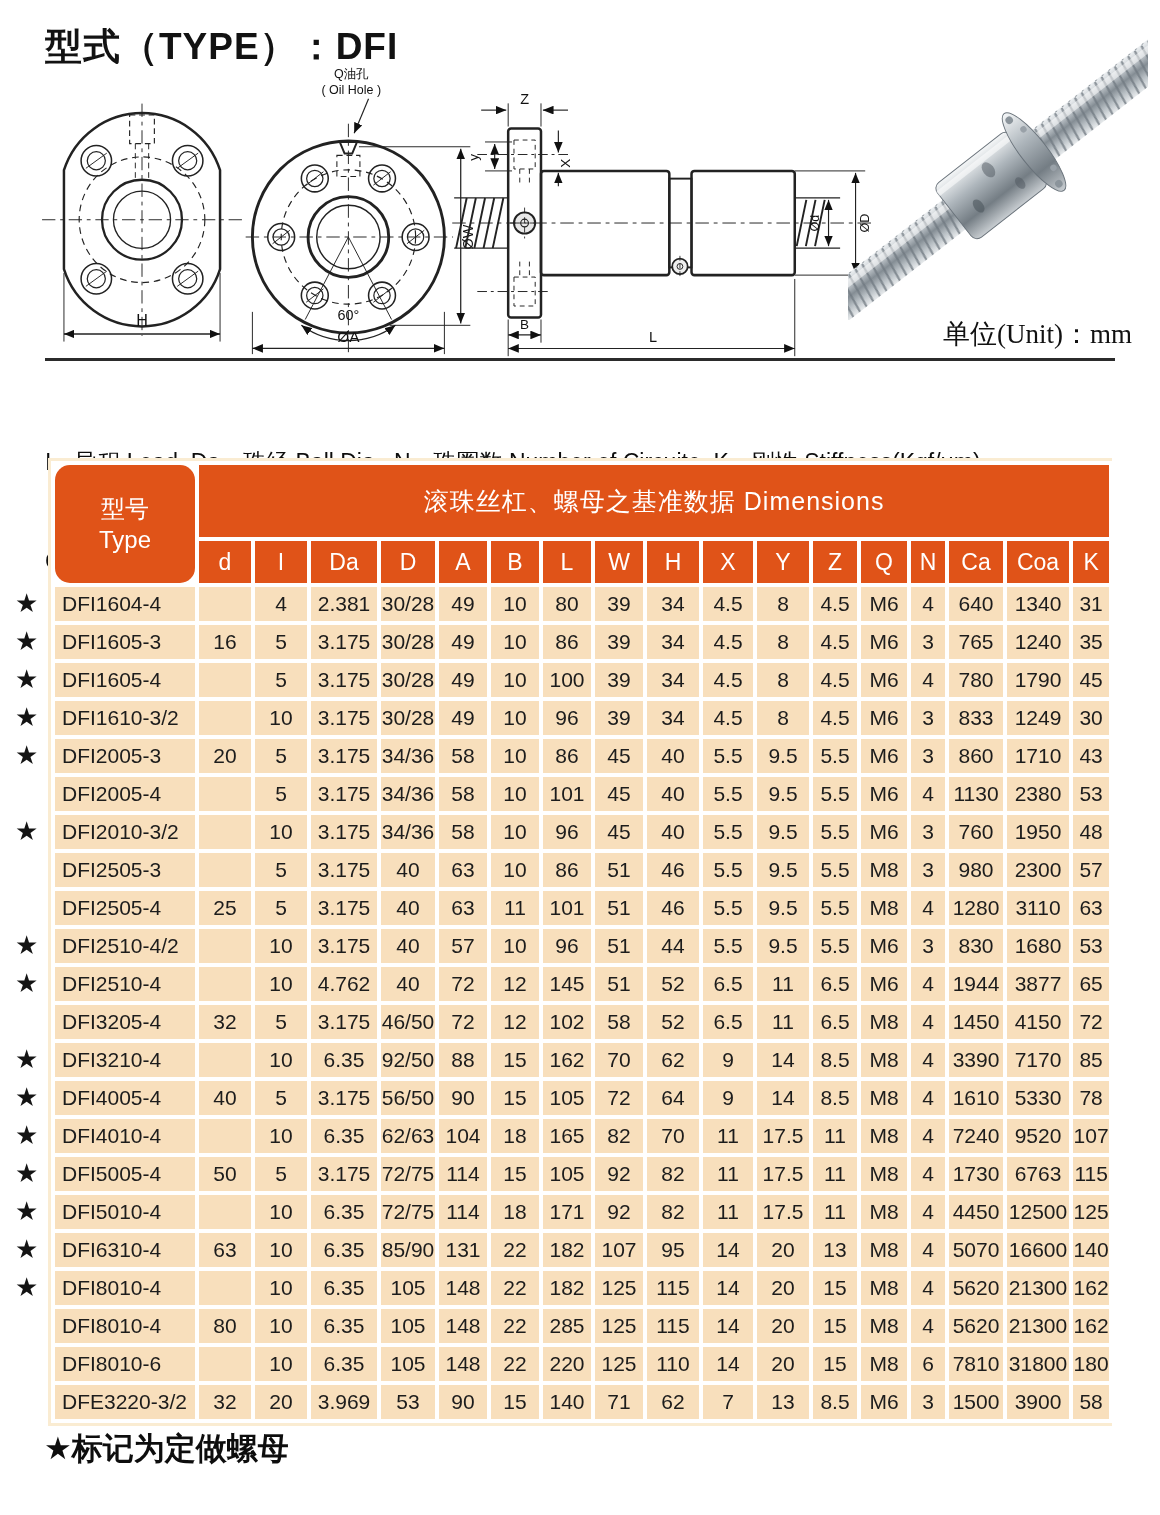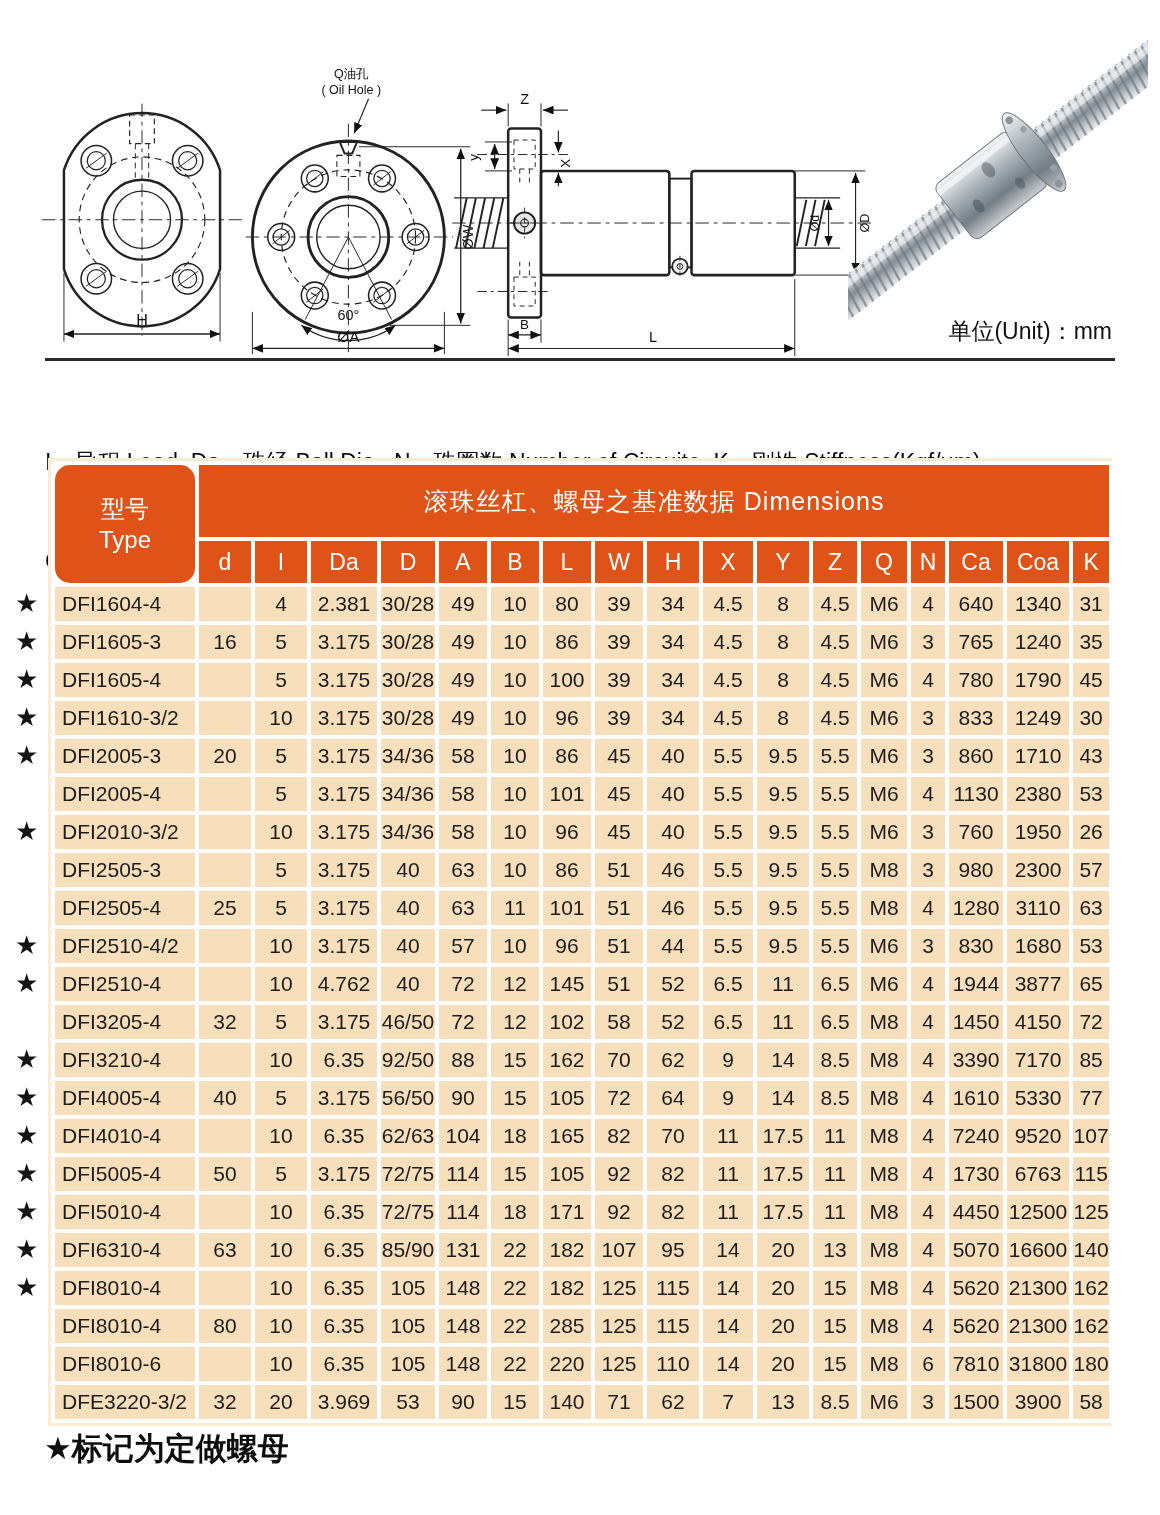--- a/index.html
+++ b/index.html
@@ -1,20 +1,20 @@
 <!DOCTYPE html>
 <html style="--orange: #E05318; --tan: #F8DFBC; --cream: #FAECD2; --ink: #1c1c1c;"><head>
 <meta charset="utf-8">
 <style>
   html,body{margin:0;padding:0;background:#ffffff;}
   .page{position:relative;width:1160px;height:1515px;background:#fff;overflow:hidden;
         font-family:"Liberation Sans","DejaVu Sans",sans-serif;color:#111;}
   .title{position:absolute;left:45px;top:22px;font-size:37px;font-weight:bold;letter-spacing:1px;color:#121212;}
   .fig{position:absolute;}
-  .unit{position:absolute;right:48px;top:316px;font-size:23px;color:#111;}
+  .unit{position:absolute;right:28px;top:316px;font-size:27px;color:#111;font-family:Liberation Serif, serif;}
   .rule{position:absolute;left:45px;right:45px;top:358px;height:3px;background:#2b2b2b;}
   .legend{position:absolute;left:45px;top:380px;font-size:23px;color:#0d0d0d;line-height:33px;white-space:pre-wrap;}
   .table-zone{position:absolute;left:48px;top:458px;width:1064px;}
   .table-wrap{background:var(--cream,#FAECD2);padding:3px;}
   table{width:100%;border-collapse:separate;border-spacing:4px;table-layout:fixed;background:#fff;}
   th{background:var(--orange,#E05318);color:#fff;font-weight:400;padding:0;}
   .type-th{font-size:24px;line-height:31px;border-radius:15px;}
   .group-th{font-size:25px;height:72px;letter-spacing:1px;}
   .col-th{font-size:23px;height:42px;}
   td{background:var(--tan,#F8DFBC);height:34px;font-size:21px;color:var(--ink,#1c1c1c);
@@ -23,20 +23,21 @@
   .star{position:absolute;left:-40px;top:50%;transform:translateY(-52%);font-size:26px;color:#141414;}
   .footnote{position:absolute;left:44px;top:1428px;font-size:31px;font-weight:600;color:#0d0d0d;text-align:center;}
   .dim{fill:#111;font-family:"Liberation Sans","DejaVu Sans",sans-serif;}
   svg .ln{stroke:#222;fill:none;}
 </style>
 </head>
 <body>
 
 <div class="page">
 
+  <div class="title">型式（TYPE）：DFI</div>
 
   <svg class="fig" style="left:42px;top:96px;" width="200" height="257" viewBox="0 0 210 270">
     <defs>
       <marker id="m1" markerWidth="11" markerHeight="9" refX="11" refY="4.5" orient="auto-start-reverse" markerUnits="userSpaceOnUse">
         <path d="M0,0 L11,4.5 L0,9 Z" fill="#111"></path>
       </marker>
     </defs>
     <path class="ln" d="M23,78 A86,86 0 0 1 187,78 L187,182 A86,86 0 0 1 23,182 Z" stroke-width="2.6"></path>
     <circle class="ln" cx="105" cy="130" r="66" stroke="#444" stroke-width="1.2" stroke-dasharray="7 5"></circle>
     <circle class="ln" cx="105" cy="130" r="42" stroke-width="2.4"></circle>
@@ -464,21 +465,21 @@
               <td>96</td>
               <td>45</td>
               <td>40</td>
               <td>5.5</td>
               <td>9.5</td>
               <td>5.5</td>
               <td>M6</td>
               <td>3</td>
               <td>760</td>
               <td>1950</td>
-              <td>26</td>
+              <td>48</td>
             </tr>
             <tr>
               <td class="type"><span>DFI2505-3</span></td>
               <td></td>
               <td>5</td>
               <td>3.175</td>
               <td>40</td>
               <td>63</td>
               <td>10</td>
               <td>86</td>
@@ -604,21 +605,21 @@
               <td>105</td>
               <td>72</td>
               <td>64</td>
               <td>9</td>
               <td>14</td>
               <td>8.5</td>
               <td>M8</td>
               <td>4</td>
               <td>1610</td>
               <td>5330</td>
-              <td>77</td>
+              <td>78</td>
             </tr>
             <tr>
               <td class="type"><span class="star">★</span><span>DFI4010-4</span></td>
               <td></td>
               <td>10</td>
               <td>6.35</td>
               <td>62/63</td>
               <td>104</td>
               <td>18</td>
               <td>165</td>

